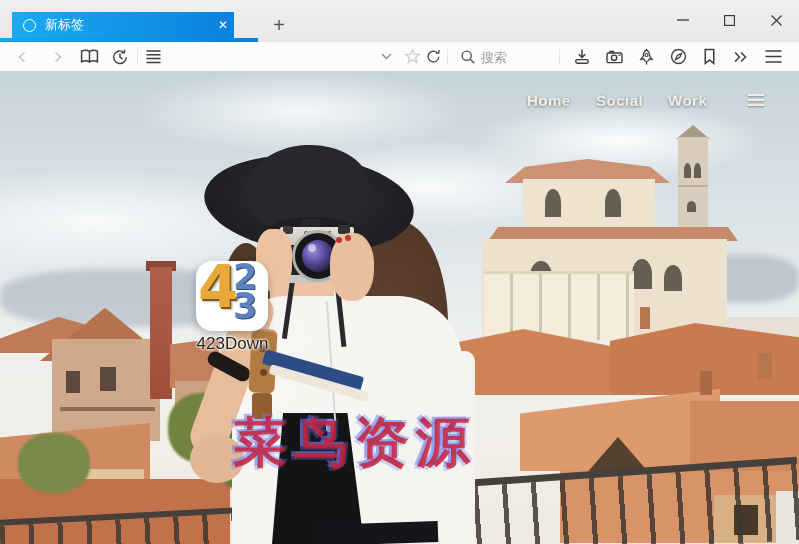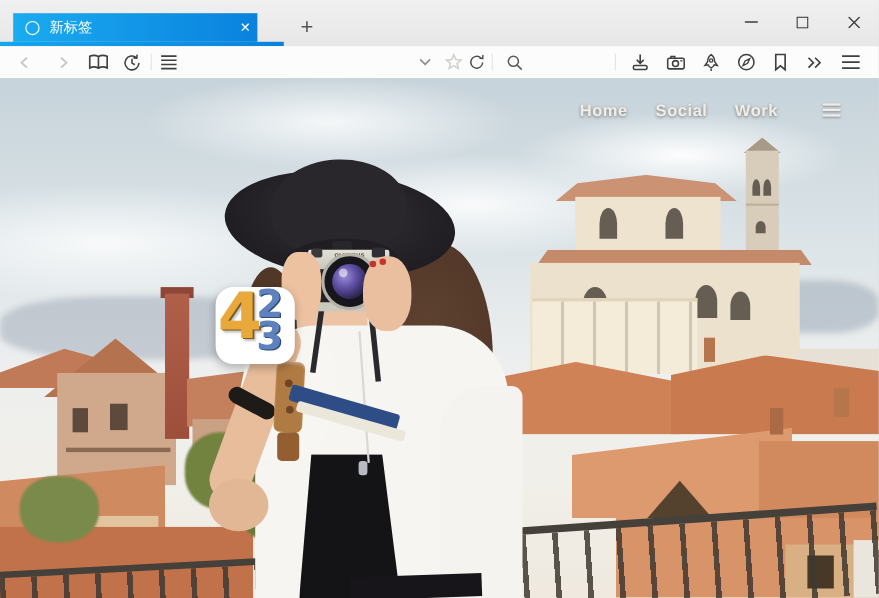--- a/index.html
+++ b/index.html
@@ -152,20 +152,21 @@
           <path d="M14.8 2.2l-.1 3.2-3.2-.1" fill="none" stroke="#4a4a4a" stroke-width="1.4"></path>
         </svg>
     </div>
     <div class="sep" style="left:447px;"></div>
     <div class="tb" style="left:457px;width:22px;">
       <svg width="16" height="16" viewBox="0 0 16 16">
           <circle cx="6.7" cy="6.7" r="4.6" fill="none" stroke="#5a5a5a" stroke-width="1.4"></circle>
           <path d="M10.2 10.2L14.3 14.3" stroke="#5a5a5a" stroke-width="1.4"></path>
         </svg>
     </div>
+    <input class="search-input" placeholder="搜索" style="">
     <div class="sep" style="left:559px;"></div>
     <div class="tb" style="left:570px;width:24px;">
       <svg width="18" height="17" viewBox="0 0 18 17">
           <path d="M9 1.5v8M5.8 6.3L9 9.5l3.2-3.2" fill="none" stroke="#3f3f3f" stroke-width="1.5"></path>
           <rect x="2.8" y="11.6" width="12.4" height="3.6" rx="1.4" fill="none" stroke="#3f3f3f" stroke-width="1.4"></rect>
         </svg>
     </div>
     <div class="tb" style="left:601px;width:26px;">
       <svg width="19" height="17" viewBox="0 0 18 17">
           <path d="M4.5 5V3.4h3.4V5" fill="none" stroke="#3f3f3f" stroke-width="1.4"></path>
@@ -305,21 +306,23 @@
     <div style="left:256px;top:158px;width:36px;height:62px;background:#ecc2a1;border-radius:40%;"></div>
     <div style="left:330px;top:162px;width:44px;height:68px;background:#e9bf9f;border-radius:45%;"></div>
     <div style="left:336px;top:166px;width:6px;height:6px;background:#c2342c;border-radius:50%;"></div>
     <div style="left:345px;top:164px;width:6px;height:6px;background:#c2342c;border-radius:50%;"></div>
 
     <div class="logo-box">
       <span class="logo-d4">4</span>
       <span class="logo-d2">2</span>
       <span class="logo-d3">3</span>
     </div>
-
+    <div class="logo-caption">423Down</div>
+
+    <div class="watermark">菜鸟资源</div>
 
     <span class="navlink" style="left:527px;top:21px;">Home</span>
     <span class="navlink" style="left:596px;top:21px;">Social</span>
     <span class="navlink" style="left:668px;top:21px;">Work</span>
     <div style="left:748px;top:23px;width:16px;height:14px;">
       <div class="burger-line" style="top:0;"></div>
       <div class="burger-line" style="top:5px;"></div>
       <div class="burger-line" style="top:10px;"></div>
     </div>
   </div>

